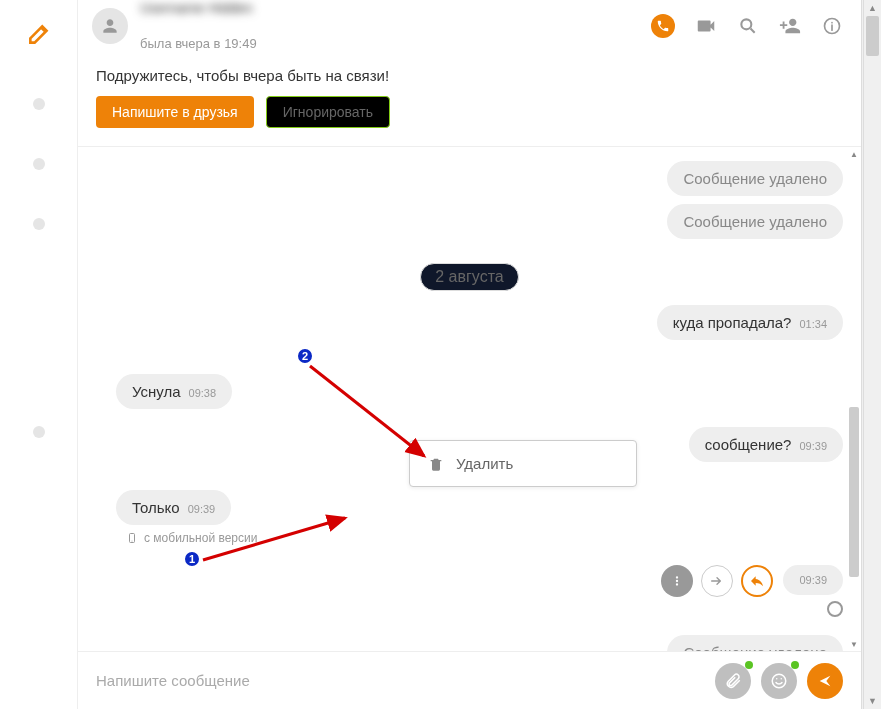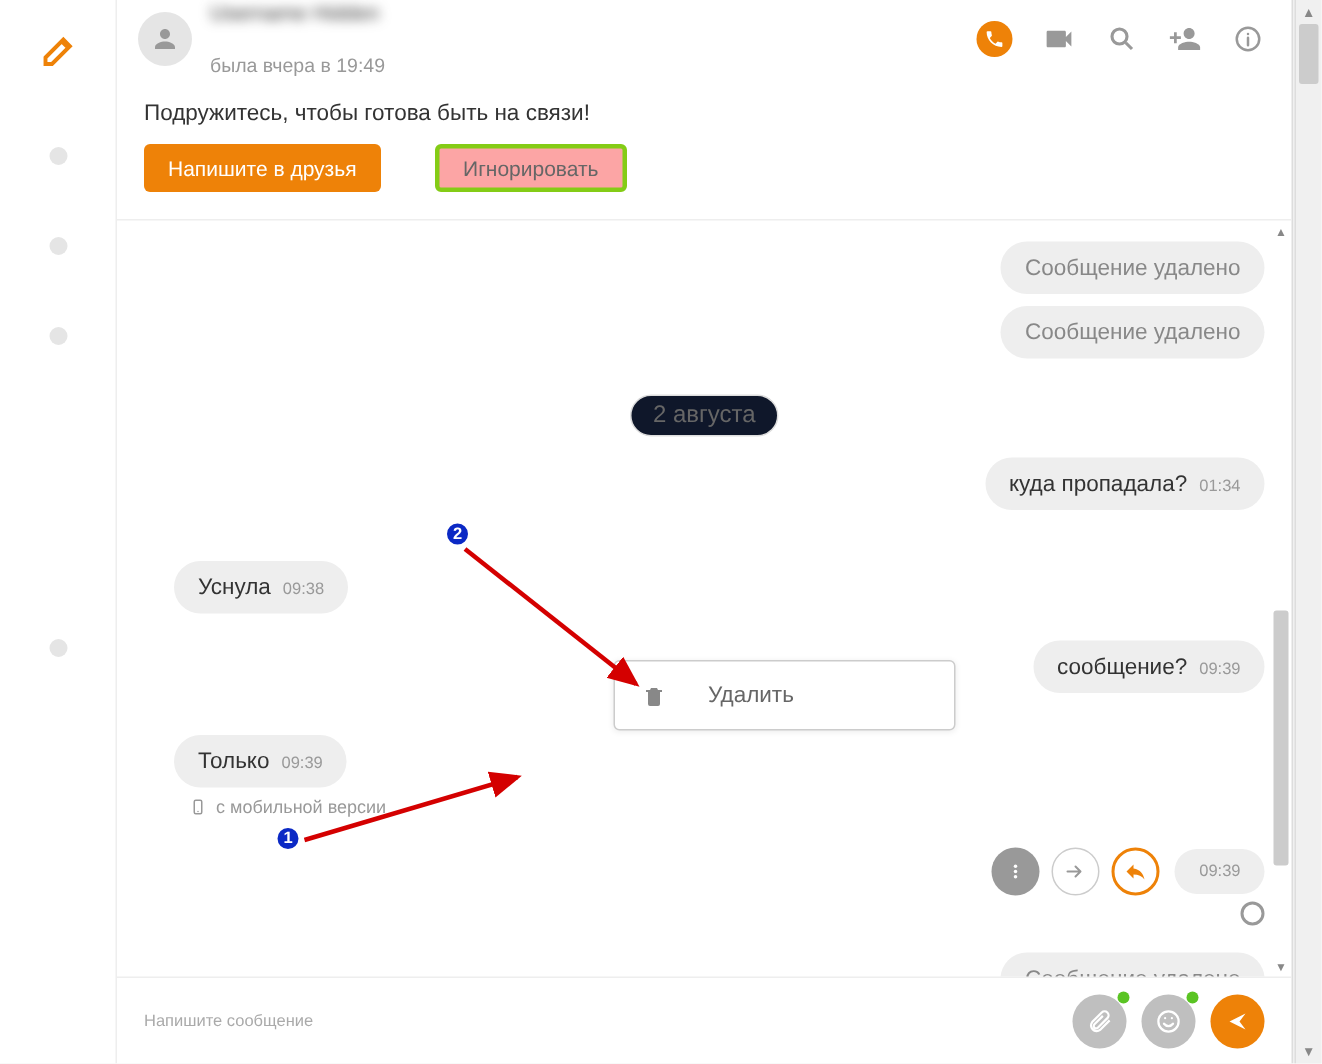--- a/index.html
+++ b/index.html
@@ -16,43 +16,43 @@
 .uname { font-size: 14px; color: #333; filter: blur(4px); }
 .ustatus { font-size: 13px; color: #999; margin-top: 20px; }
 .hicons { display: flex; align-items: center; gap: 20px; }
 .hicon { width: 22px; height: 22px; display: flex; align-items: center; justify-content: center; color: #999; cursor: pointer; }
 .hicon.call { width: 24px; height: 24px; border-radius: 50%; background: #ee8208; color: #fff; }
 .action-bar { padding: 16px 18px 18px 18px; border-bottom: 1px solid #eee; }
 .action-title { font-size: 15px; color: #333; margin-bottom: 12px; }
 .btns { display: flex; gap: 12px; }
 .btn { height: 32px; padding: 0 16px; border-radius: 4px; font-size: 14px; cursor: pointer; border: none; }
 .btn-primary { background: #ee8208; color: #fff; }
-.btn-secondary { background: #fca5a5; color: #666; border: 3px solid #84cc16; margin-left: 24px; }
+.btn-secondary { background: #000000; color: #666; border: 1px solid #84cc16; }
 .chat { flex: 1; position: relative; overflow: hidden; }
 .chat-inner { position: absolute; inset: 0; padding: 6px 18px 0 18px; }
-.row { display: flex; margin-top: 8px; align-items: center; }
+.row { display: flex; margin-top: 8px; align-items: flex-start; }
 .row.right { justify-content: flex-end; }
 .row.left { justify-content: flex-start; padding-left: 20px; }
 .bubble { background: #eee; border-radius: 18px; padding: 9px 16px; font-size: 15px; color: #333; display: flex; align-items: baseline; gap: 8px; max-width: 560px; }
 .bubble.deleted { color: #888; }
 .ts { font-size: 11px; color: #999; }
 .date-sep { display: flex; justify-content: center; margin: 24px 0 14px 0; }
 .date-pill { border: 1px solid #ddd; border-radius: 14px; padding: 4px 14px; font-size: 16px; color: #666; background: #0f172a; }
 .mobile-note { font-size: 12px; color: #999; padding-left: 30px; margin-top: 6px; display: flex; align-items: center; gap: 6px; }
 .msg-actions { display: flex; align-items: center; gap: 8px; margin-right: 10px; }
 .circ { width: 32px; height: 32px; border-radius: 50%; display: flex; align-items: center; justify-content: center; cursor: pointer; }
 .circ.more { background: #999; color: #fff; }
 .circ.fwd { border: 1px solid #ccc; color: #999; }
 .circ.reply { border: 2px solid #ee8208; color: #ee8208; }
 .popup { position: absolute; left: 331px; top: 293px; width: 228px; background: #fff; border: 1px solid #ccc; border-radius: 4px; box-shadow: 0 1px 4px rgba(0,0,0,0.08); }
-.popup-item { padding: 14px 18px; font-size: 15px; color: #666; display: flex; align-items: center; gap: 28px; cursor: pointer; }
+.popup-item { padding: 14px 18px; font-size: 15px; color: #666; display: flex; align-items: center; gap: 12px; cursor: pointer; }
 .read-indicator { display: flex; justify-content: flex-end; margin-top: 4px; }
 .read-avatar { width: 16px; height: 16px; border-radius: 50%; border: 2px solid #999; }
 .composer { height: 58px; border-top: 1px solid #eee; display: flex; align-items: center; padding: 0 18px; }
-.composer input { flex: 1; border: none; outline: none; font-size: 11px; color: #333; }
+.composer input { flex: 1; border: none; outline: none; font-size: 15px; color: #333; }
 .composer input::placeholder { color: #aaa; }
 .comp-btns { display: flex; align-items: center; gap: 10px; }
 .comp-circ { width: 36px; height: 36px; border-radius: 50%; display: flex; align-items: center; justify-content: center; position: relative; cursor: pointer; }
 .comp-circ.gray { background: #bfbfbf; color: #fff; }
 .comp-circ.send { background: #ee8208; color: #fff; }
 .green-dot { position: absolute; top: -2px; right: -2px; width: 8px; height: 8px; background: #5ac423; border-radius: 50%; }
 .scrollbar-right { position: absolute; right: 0; top: 0; width: 18px; height: 709px; background: #f0f0f0; border-left: 1px solid #ddd; z-index: 100; }
 .sb-track { position: absolute; left: 2px; right: 2px; top: 16px; bottom: 16px; }
 .sb-thumb { position: absolute; left: 0; right: 0; top: 0; height: 40px; background: #ccc; border-radius: 2px; }
 .sb-btn { position: absolute; left: 0; right: 0; height: 16px; display: flex; align-items: center; justify-content: center; color: #888; font-size: 9px; }
@@ -119,21 +119,21 @@
         <div class="hicon">
           <svg viewBox="0 0 24 24" width="20" height="20" fill="none" stroke="#999" stroke-width="2">
               <circle cx="12" cy="12" r="9"></circle>
               <path d="M12 8h0M12 11v6" stroke-linecap="round"></path>
             </svg>
         </div>
       </div>
     </div>
 
     <div class="action-bar">
-      <div class="action-title">Подружитесь, чтобы готова быть на связи!</div>
+      <div class="action-title">Подружитесь, чтобы вчера быть на связи!</div>
       <div class="btns">
         <button class="btn btn-primary">Напишите в друзья</button>
         <button class="btn btn-secondary">Игнорировать</button>
       </div>
     </div>
 
     <div class="chat">
       <div class="chat-inner">
         <div class="row right">
             <div class="bubble deleted">Сообщение удалено</div>

